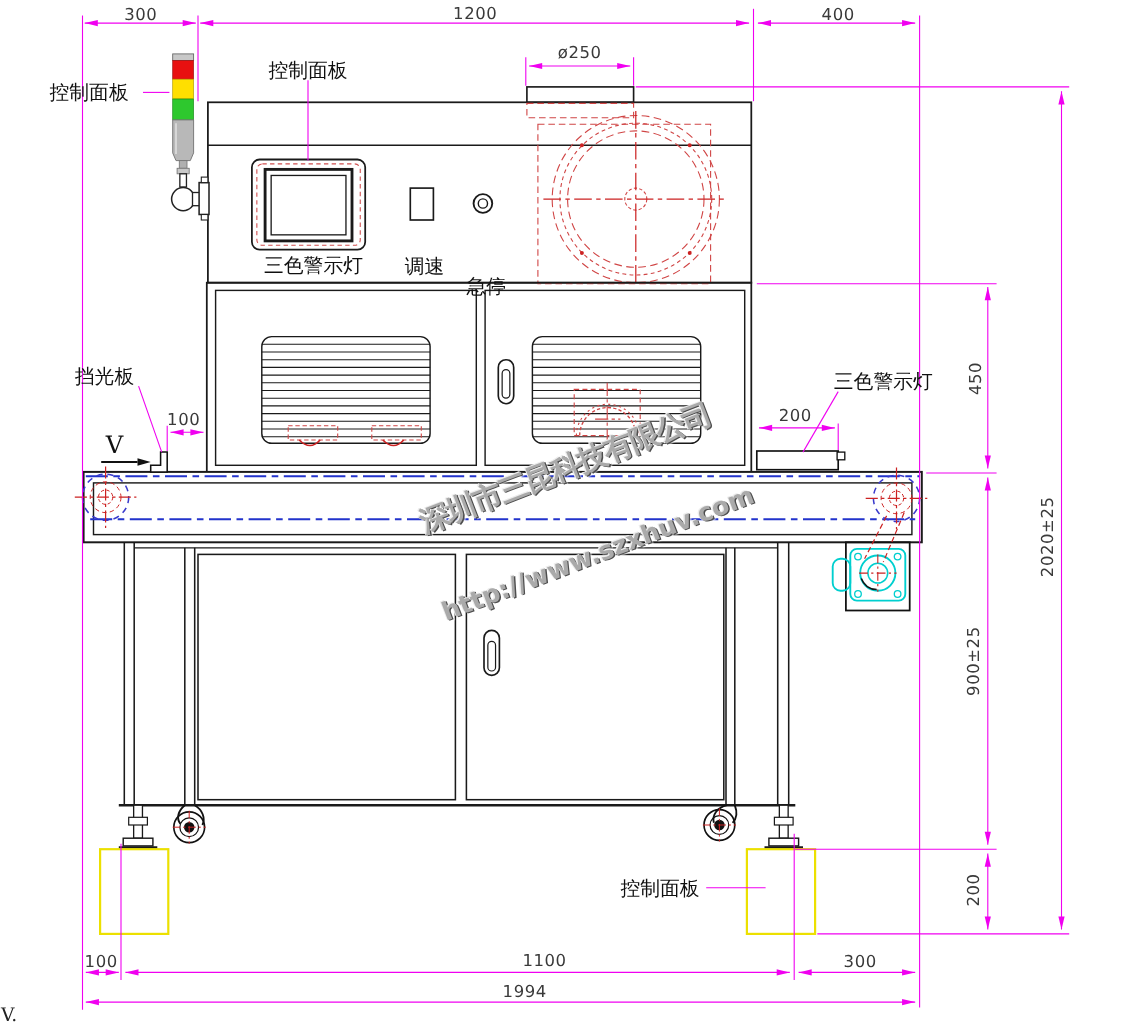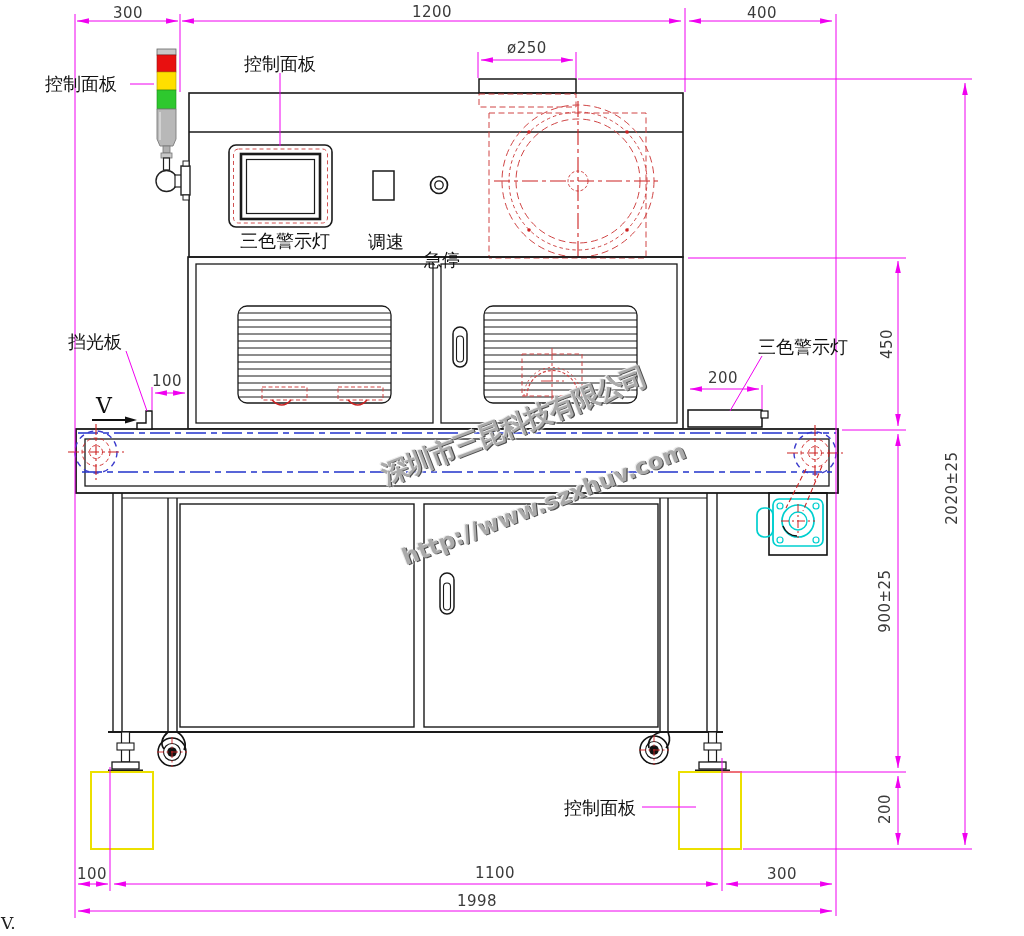--- a/index.html
+++ b/index.html
@@ -260,21 +260,21 @@
 <div class="dim" style="left:527px;top:48px">ø250</div>
 <div class="dim" style="left:167px;top:381px">100</div>
 <div class="dim" style="left:723px;top:378px">200</div>
 <div class="dim rot" style="left:887px;top:344px">450</div>
 <div class="dim rot" style="left:952px;top:488px">2020±25</div>
 <div class="dim rot" style="left:885px;top:601px">900±25</div>
 <div class="dim rot" style="left:885px;top:809px">200</div>
 <div class="dim" style="left:92px;top:874px">100</div>
 <div class="dim" style="left:495px;top:873px">1100</div>
 <div class="dim" style="left:782px;top:874px">300</div>
-<div class="dim" style="left:477px;top:901px">1998</div>
+<div class="dim" style="left:477px;top:901px">1994</div>
 
 <div class="cjk" style="left:81px;top:84px">控制面板</div>
 <div class="cjk" style="left:280px;top:64px">控制面板</div>
 <div class="cjk" style="left:285px;top:241px">三色警示灯</div>
 <div class="cjk" style="left:386px;top:242px">调速</div>
 <div class="cjk" style="left:442px;top:260px">急停</div>
 <div class="cjk" style="left:95px;top:342px">挡光板</div>
 <div class="cjk" style="left:803px;top:347px">三色警示灯</div>
 <div class="cjk" style="left:600px;top:808px">控制面板</div>
 <div class="vdir" style="left:104px;top:405px">V</div>

